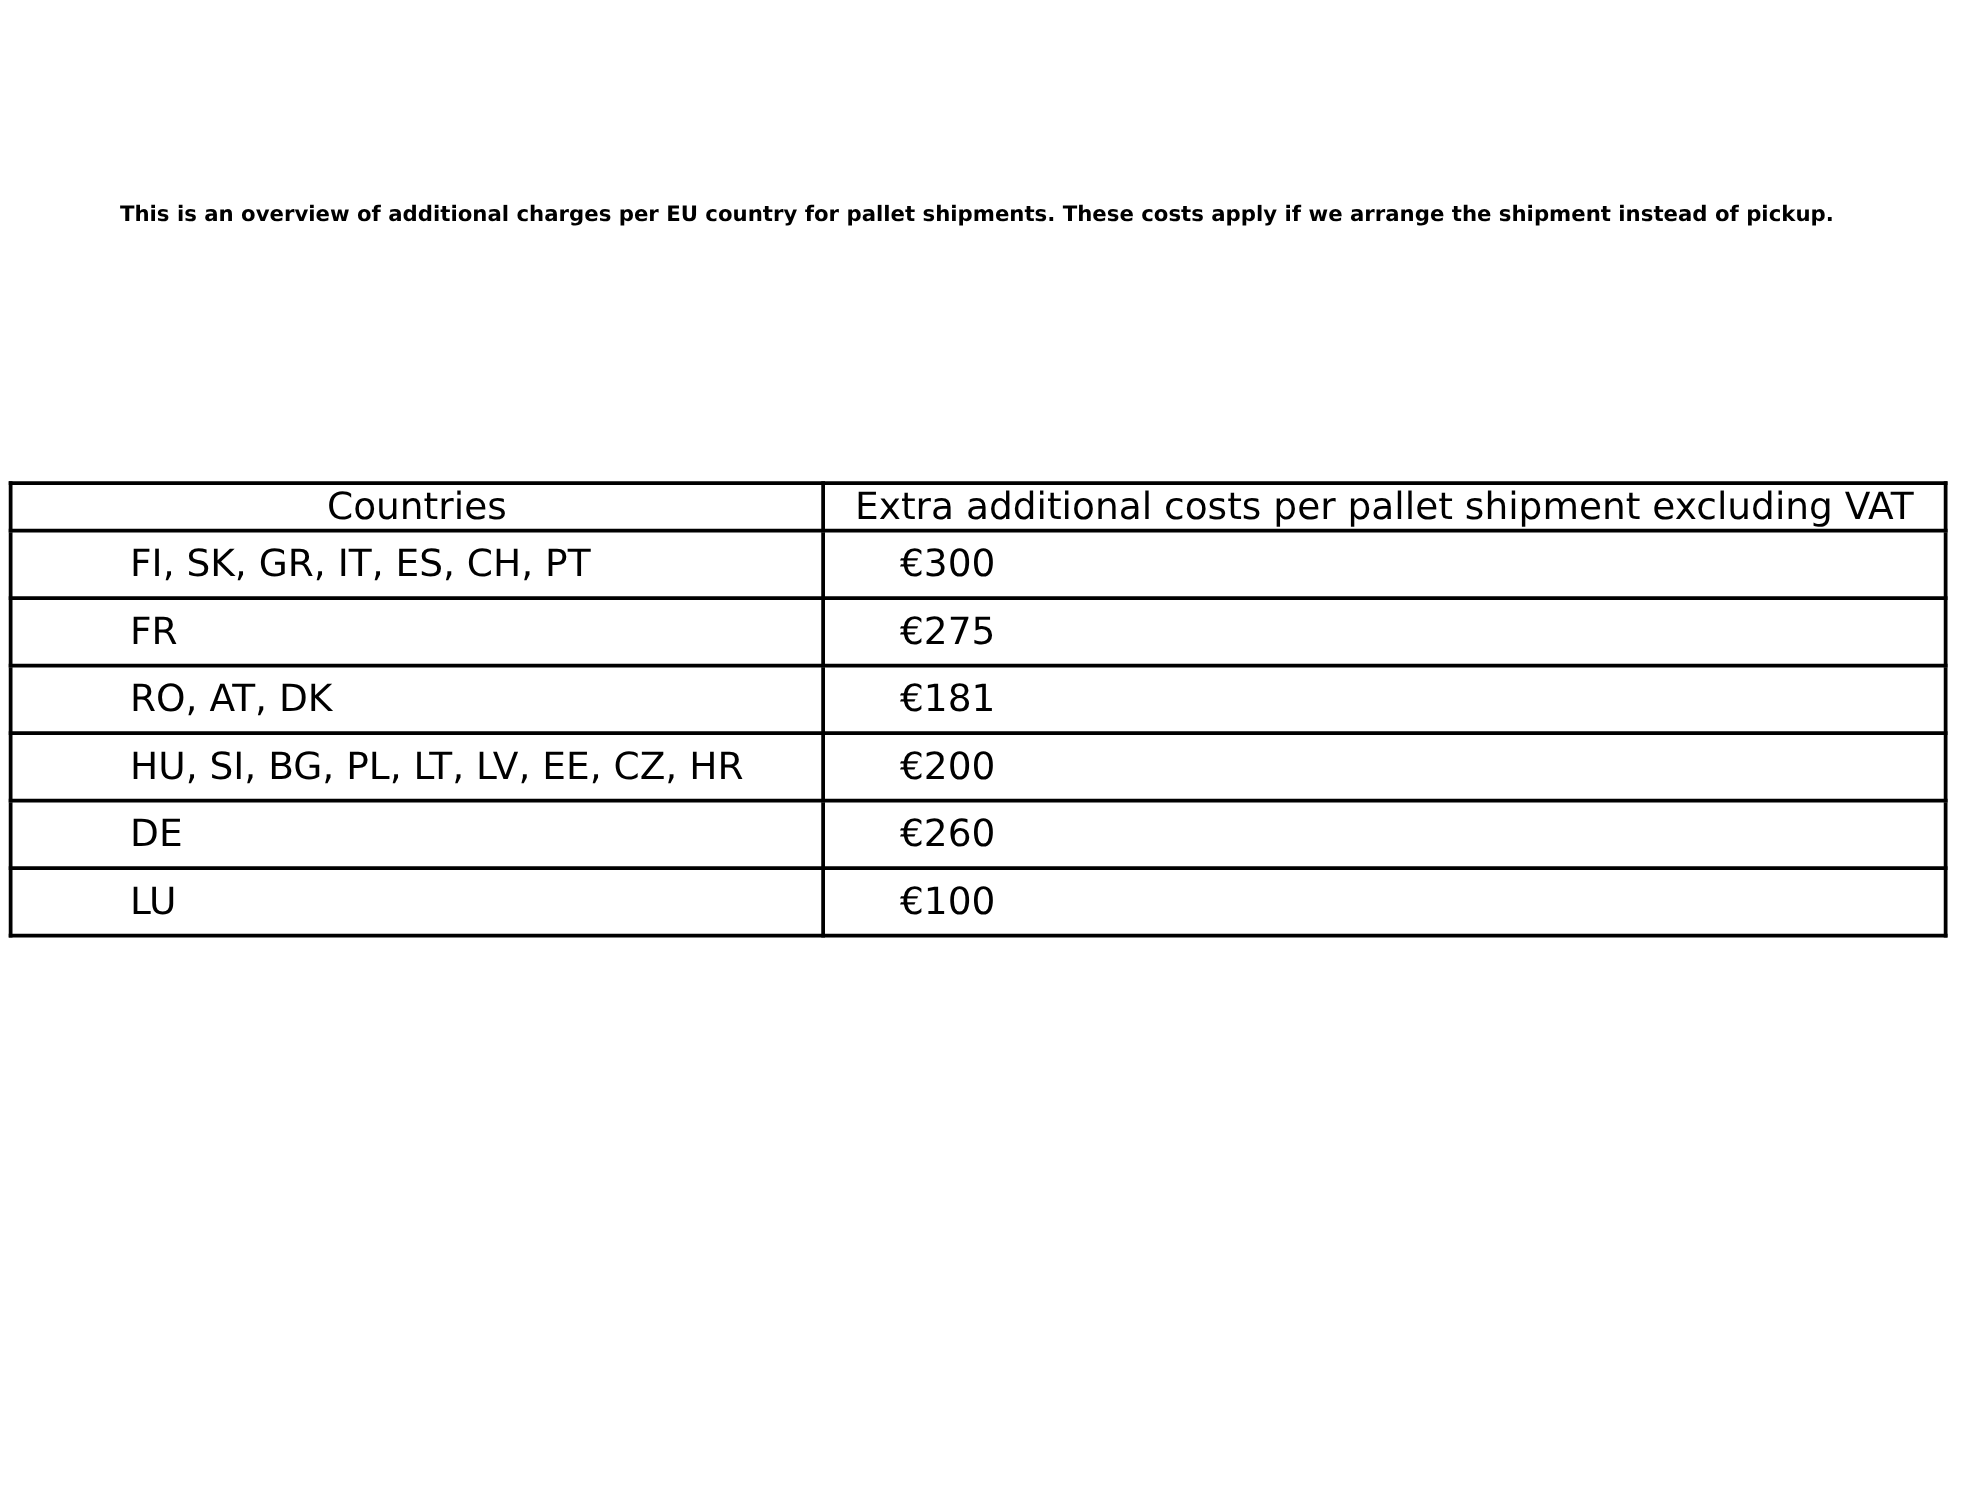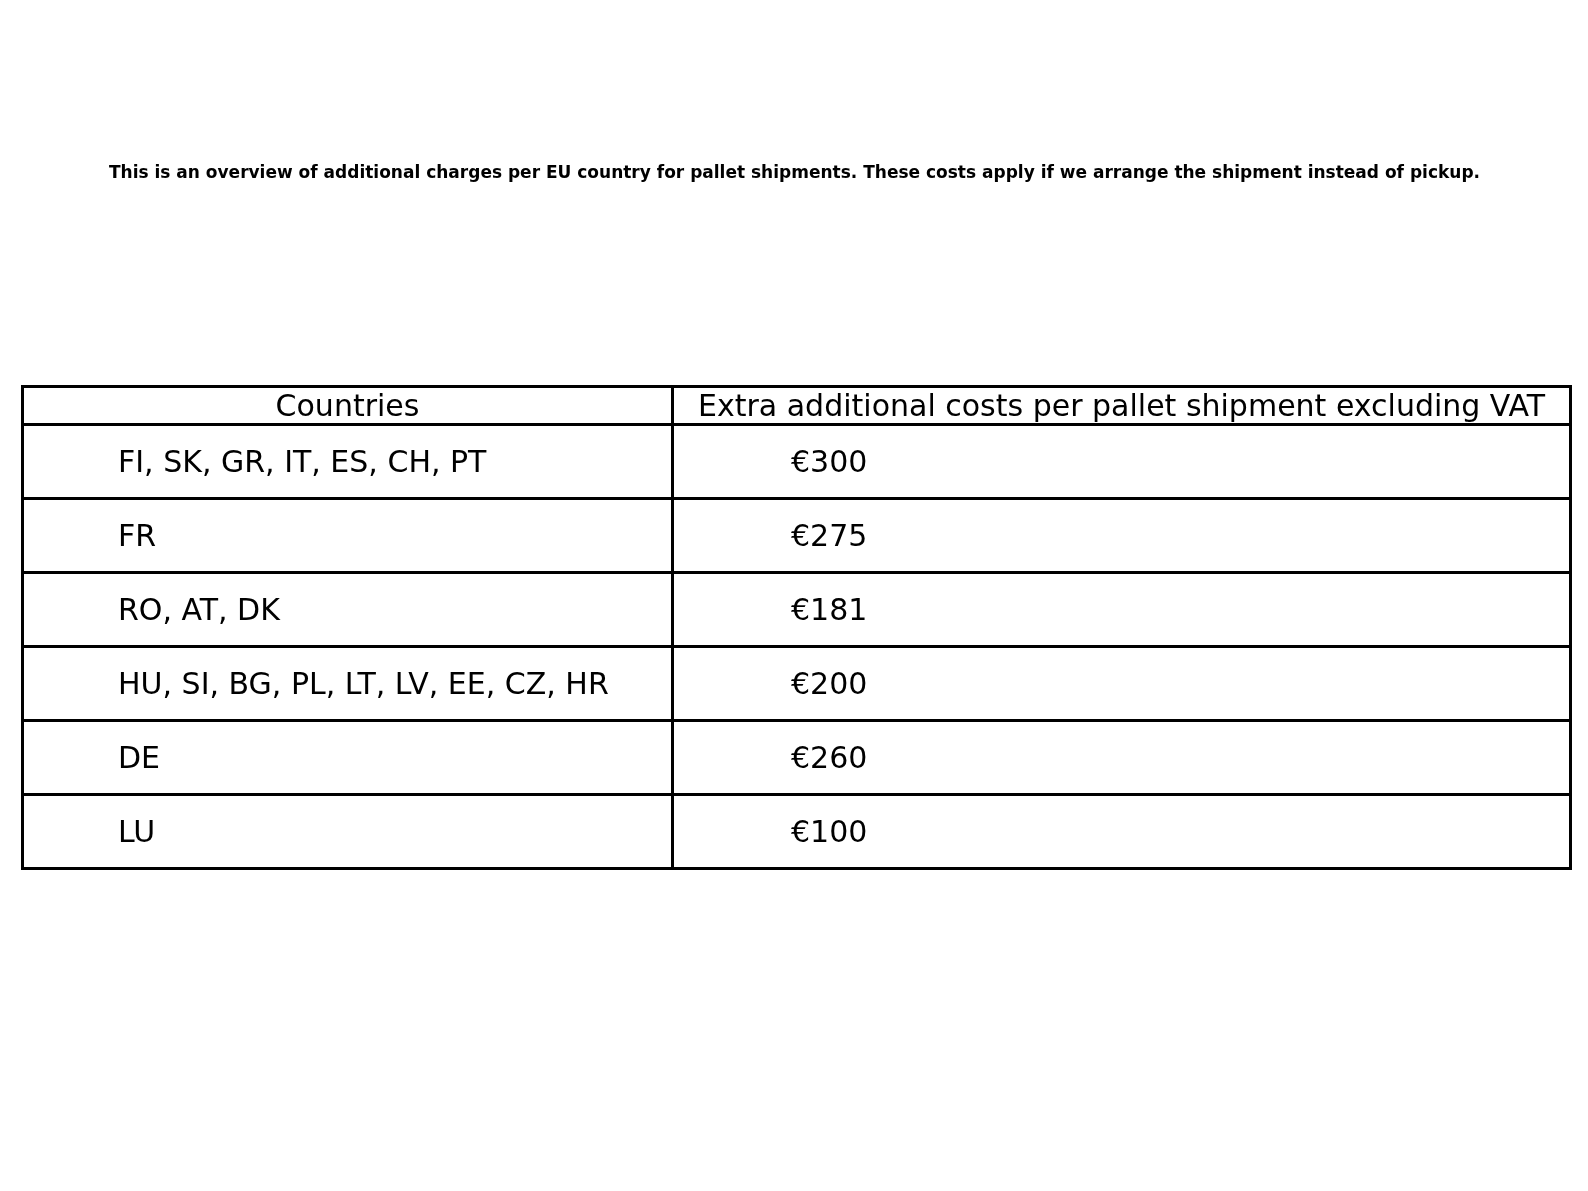--- a/index.html
+++ b/index.html
@@ -19,28 +19,27 @@
     position: absolute;
     top: 162px;
     left: 0;
     width: 1563px;
     text-align: center;
     font-size: 17px;
     font-weight: bold;
     line-height: 21px;
     color: #000000;
     white-space: nowrap;
-    margin-left: 13px;
   }
   table.charges-table {
     position: absolute;
-    left: 21px;
+    left: 7px;
     top: 385px;
     width: 1548px;
-    height: 485px;
+    height: 365px;
     border-collapse: collapse;
     table-layout: fixed;
     background: #ffffff;
   }
   .charges-table th,
   .charges-table td {
     border: 3px solid #000000;
     font-size: 30px;
     font-weight: normal;
     vertical-align: middle;
@@ -51,21 +50,21 @@
   }
   .charges-table th {
     text-align: center;
   }
   .charges-table td.cell-countries {
     text-align: left;
     padding-left: 94px;
   }
   .charges-table td.cell-cost {
     text-align: left;
-    padding-left: 117px;
+    padding-left: 60px;
   }
   col.col-countries { width: 650px; }
   col.col-cost { width: 898px; }
 </style>
 </head>
 <body>
 
 <div class="intro-note">This is an overview of additional charges per EU country for pallet shipments. These costs apply if we arrange the shipment instead of pickup.</div>
 
 <table class="charges-table">

